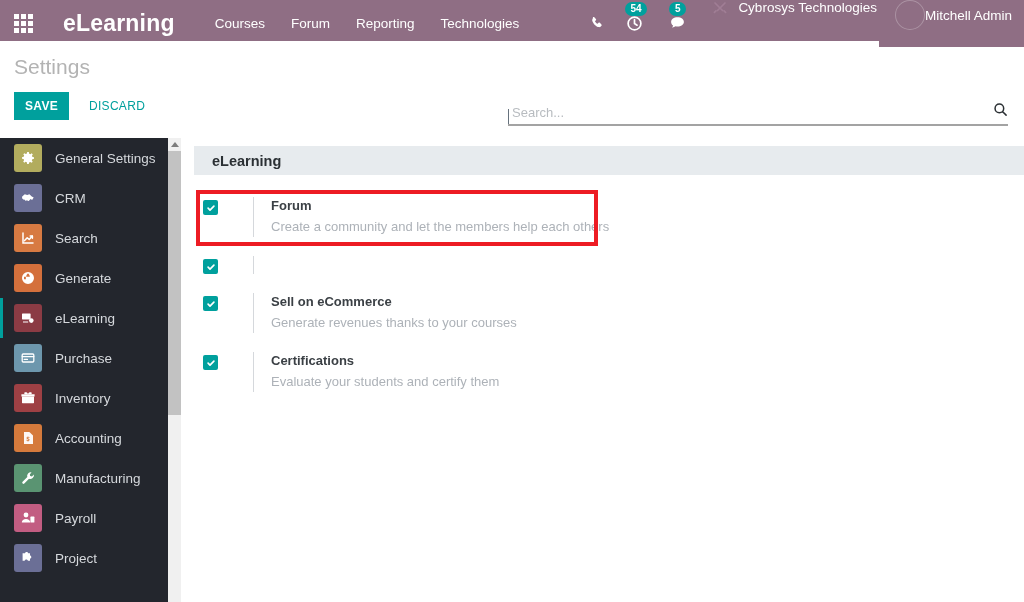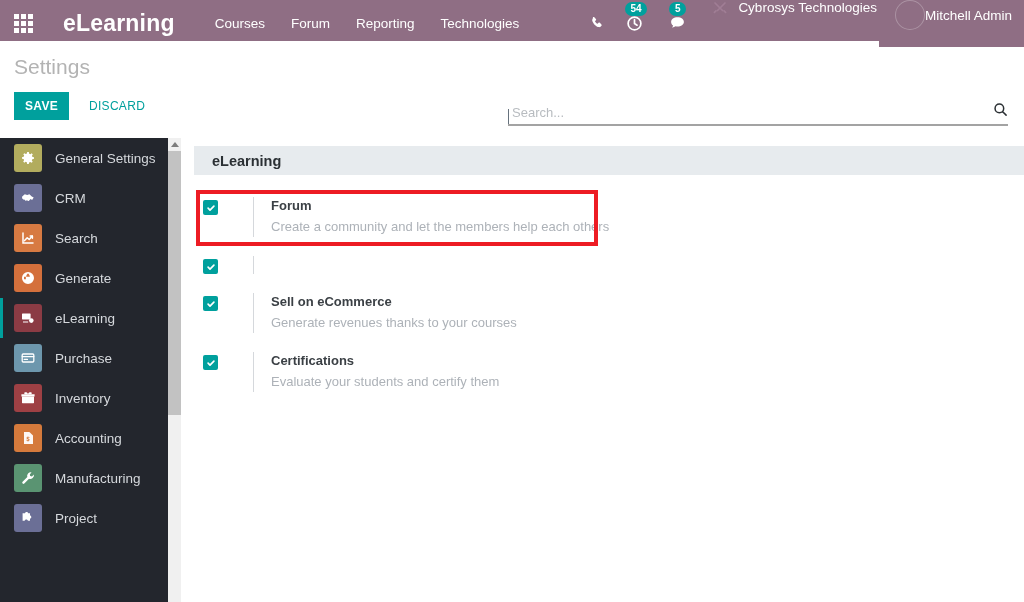--- a/index.html
+++ b/index.html
@@ -388,20 +388,30 @@
 
   <div class="side-item">
     <span class="side-icon" style="background:#5a9472">
       <svg width="16" height="16" viewBox="0 0 16 16" fill="currentColor">
         <path d="M11.6 2.2a3.8 3.8 0 00-4.3 4.9L2.6 11.8a1.2 1.2 0 101.7 1.7l4.7-4.7a3.8 3.8 0 004.9-4.3l-2 2-1.7-.4-.4-1.7z"></path>
       </svg>
     </span>
     <span class="side-label">Manufacturing</span>
   </div>
 
+  <div class="side-item">
+    <span class="side-icon" style="background:#c25d82">
+      <svg width="16" height="16" viewBox="0 0 16 16" fill="currentColor">
+        <circle cx="6" cy="5" r="2.4"></circle>
+        <path d="M1.8 12.6c0-2.3 1.9-3.6 4.2-3.6s4.2 1.3 4.2 3.6z"></path>
+        <rect x="10.4" y="6.6" width="4" height="6" rx=".6"></rect>
+      </svg>
+    </span>
+    <span class="side-label">Payroll</span>
+  </div>
 
   <div class="side-item">
     <span class="side-icon" style="background:#6b6f96">
       <svg width="16" height="16" viewBox="0 0 16 16" fill="currentColor">
         <path d="M6.6 2c.9 0 1.6.6 1.6 1.3H10v2.1c.7 0 1.3.7 1.3 1.6S10.7 8.6 10 8.6v2.2H7.9c0-.7-.7-1.3-1.6-1.3S4.7 10.1 4.7 10.8H2.6V3.3H5c0-.7.7-1.3 1.6-1.3z"></path>
       </svg>
     </span>
     <span class="side-label">Project</span>
   </div>
 

